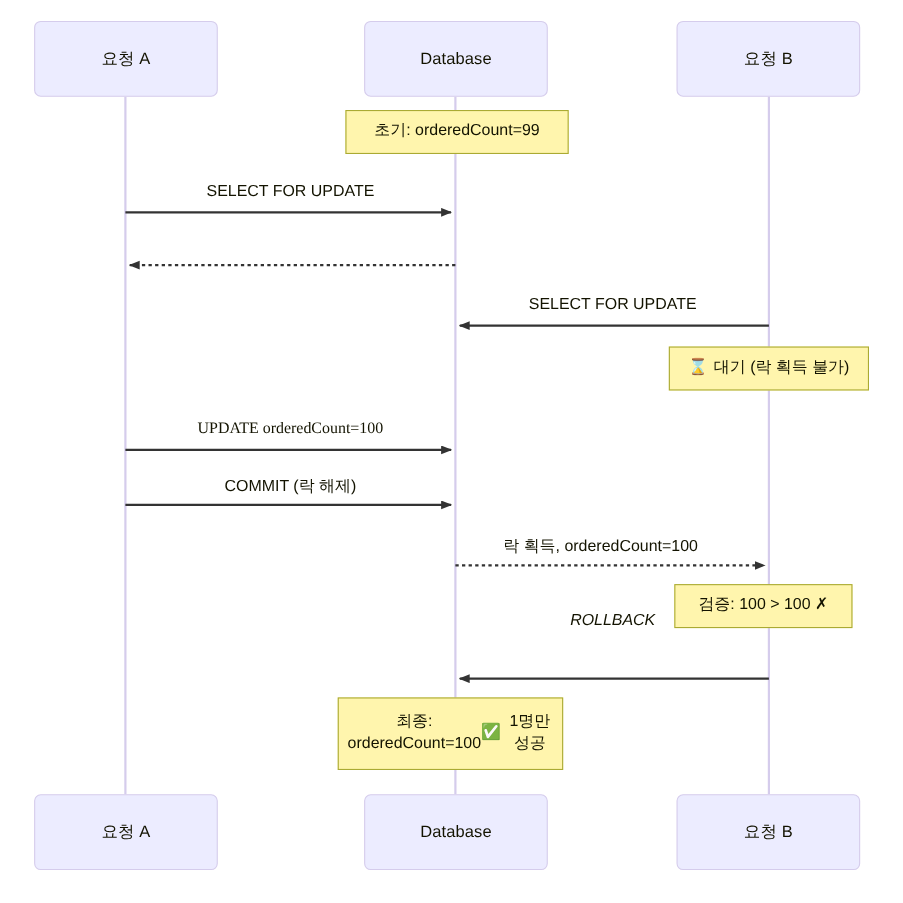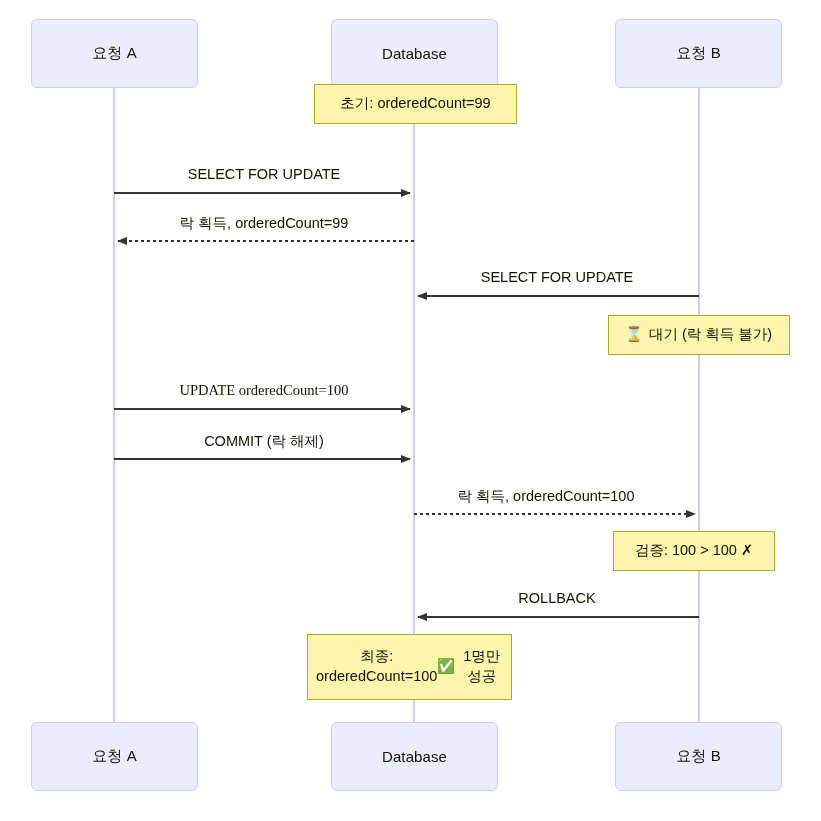--- a/index.html
+++ b/index.html
@@ -59,28 +59,27 @@
     <span>요청 A</span>
   </div>
   <div class="actor-box" style="left:331px;top:722px;width:167px;height:69px;">
     <span>Database</span>
   </div>
   <div class="actor-box" style="left:615px;top:722px;width:167px;height:69px;">
     <span>요청 B</span>
   </div>
 
   <div class="msg-label" style="left:264px;top:166px;">SELECT FOR UPDATE</div>
-  <div class="msg-label" style="left:264px;top:214px;">락 획득, orderedCount=99</div>
   <div class="msg-label" style="left:557px;top:269px;">SELECT FOR UPDATE</div>
   <div class="msg-label" style="left:264px;top:382px;font-family:Liberation Serif, serif;">UPDATE orderedCount=100</div>
   <div class="msg-label" style="left:264px;top:432px;">COMMIT (락 해제)</div>
   <div class="msg-label" style="left:546px;top:487px;">락 획득, orderedCount=100</div>
-  <div class="msg-label" style="left:557px;top:590px;">ROLLBACK</div>
+  <div class="msg-label" style="left:557px;top:556px;font-style:italic;">ROLLBACK</div>
 
-  <div class="note-box" style="left:314px;top:84px;width:203px;height:40px;">
+  <div class="note-box" style="left:314px;top:100px;width:203px;height:40px;">
     <span>초기: orderedCount=99</span>
   </div>
 
   <div class="note-box" style="left:608px;top:315px;width:182px;height:40px;">
     <span style="margin-right:5px;">⌛</span>
     <span>대기 (락 획득 불가)</span>
   </div>
 
   <div class="note-box" style="left:613px;top:531px;width:162px;height:40px;">
     <span>검증: 100 &gt; 100 ✗</span>

